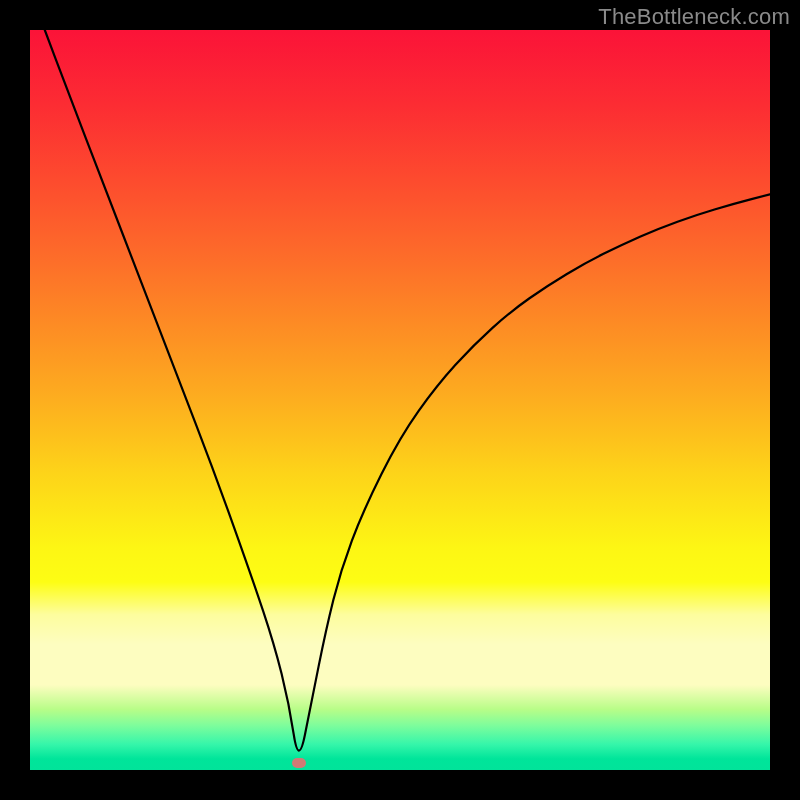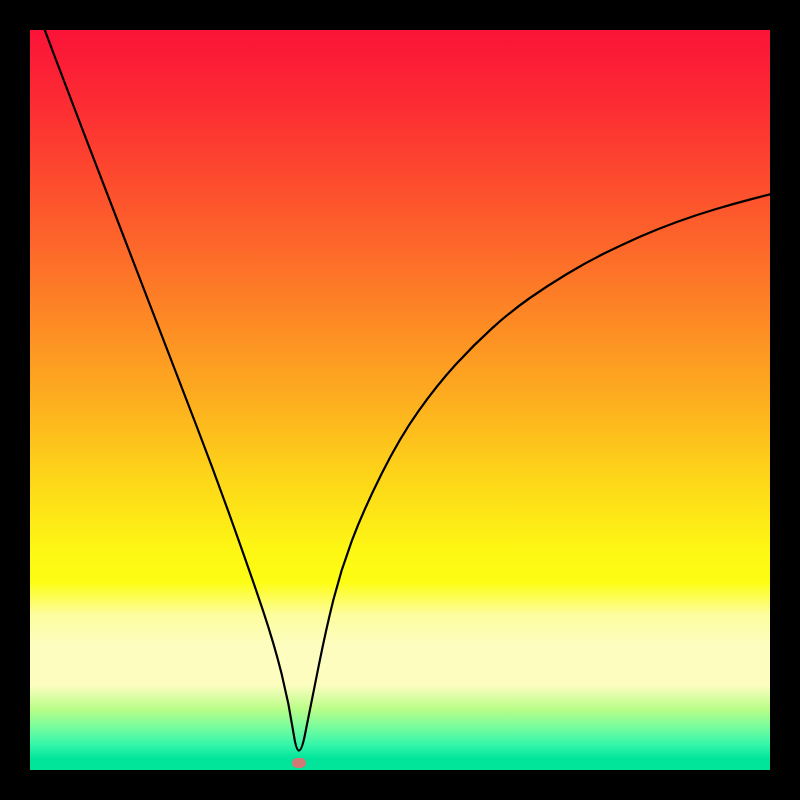--- a/index.html
+++ b/index.html
@@ -50,20 +50,21 @@
     background: #cf7a75;
     border-radius: 5px;
     z-index: 11;
     transform: translate(-50%, -50%);
   }
 </style>
 </head>
 <body>
 
 <div class="frame">
+  <div class="watermark">TheBottleneck.com</div>
 
   <div class="plot-area">
     <div class="gradient" id="gradient" style="background: linear-gradient(rgb(251, 19, 56) 0%, rgb(252, 44, 51) 10%, rgb(253, 74, 46) 20%, rgb(253, 106, 42) 30%, rgb(253, 140, 36) 40%, rgb(253, 174, 31) 50%, rgb(253, 212, 25) 60%, rgb(253, 246, 20) 70%, rgb(253, 253, 20) 74.6%, rgb(253, 253, 158) 79%, rgb(253, 253, 192) 83%, rgb(253, 253, 192) 88.5%, rgb(184, 253, 136) 91.8%, rgb(125, 253, 156) 94%, rgb(54, 246, 170) 96.5%, rgb(0, 229, 154) 98.5%, rgb(2, 227, 154) 100%);"></div>
 
     <svg class="curve-svg" id="curve-svg" viewBox="0 0 740 740" preserveAspectRatio="none">
       <path id="curve-path" fill="none" stroke="#000000" stroke-width="2.2" stroke-linecap="round" stroke-linejoin="round" d="M 14.80 0.00 Q 14.80 0.00 25.90 29.60 Q 37.00 59.20 55.50 107.30 Q 74.00 155.40 92.50 203.50 Q 111.00 251.60 129.50 299.70 Q 148.00 347.80 166.50 395.90 Q 185.00 444.00 203.50 495.80 Q 222.00 547.60 233.10 580.90 Q 244.20 614.20 251.60 643.80 Q 259.00 673.40 263.81 704.85 Q 268.62 736.30 274.91 704.85 Q 281.20 673.40 288.60 636.40 Q 296.00 599.40 303.40 569.80 Q 310.80 540.20 321.90 510.60 Q 333.00 481.00 351.50 444.00 Q 370.00 407.00 388.50 381.10 Q 407.00 355.20 425.50 334.85 Q 444.00 314.50 462.50 297.85 Q 481.00 281.20 499.50 268.25 Q 518.00 255.30 536.50 244.20 Q 555.00 233.10 573.50 223.85 Q 592.00 214.60 610.50 206.46 Q 629.00 198.32 647.50 191.66 Q 666.00 185.00 684.50 179.45 Q 703.00 173.90 721.50 169.09 L 740.00 164.28"></path>
     </svg>
 
     <div class="dot" id="marker-dot" style="left: 268.62px; top: 733.34px; background: rgb(207, 122, 117);"></div>
   </div>

